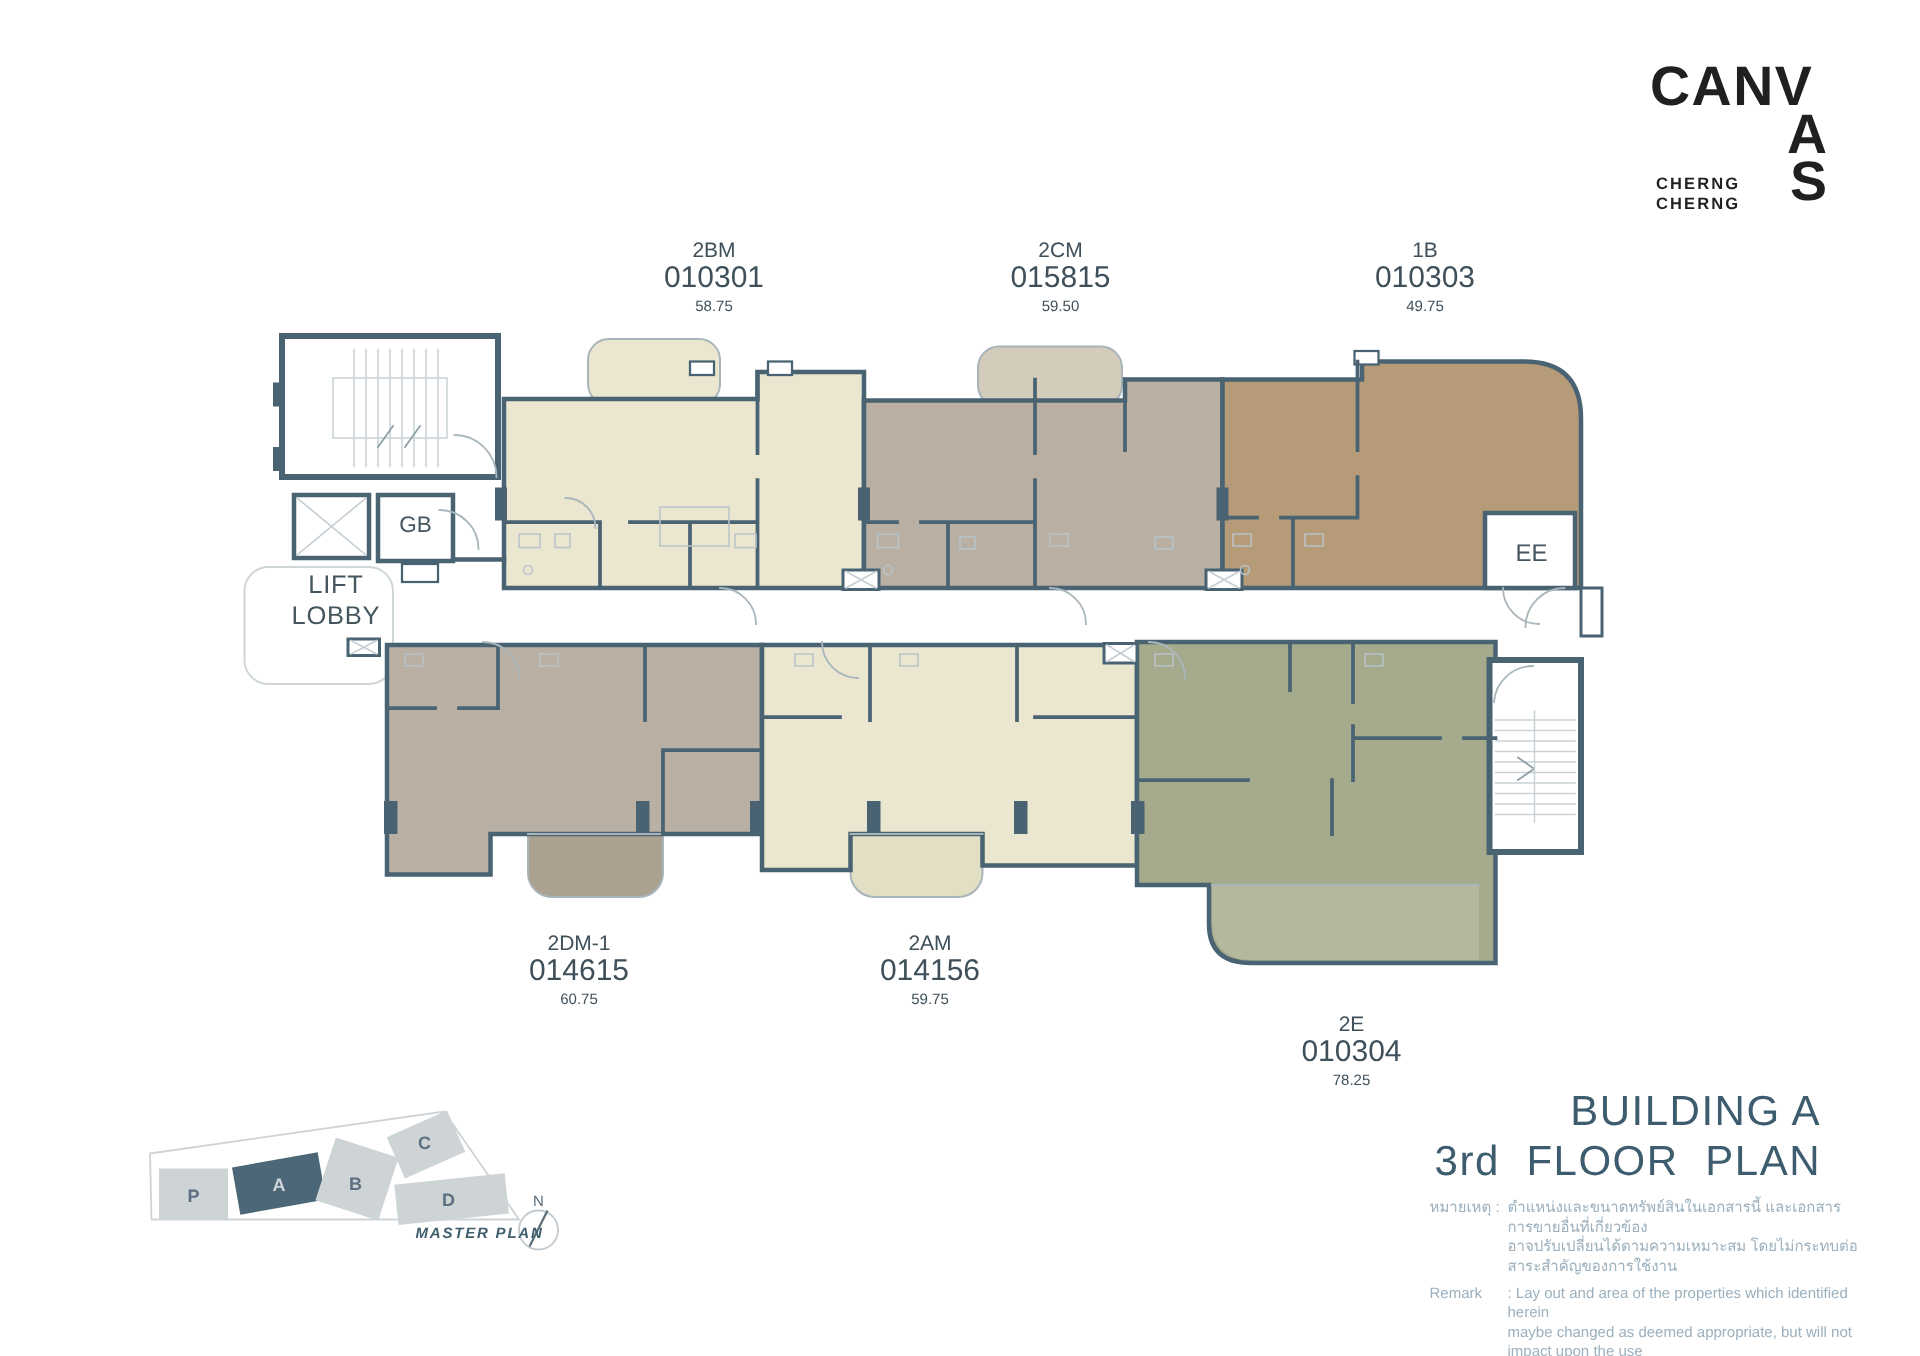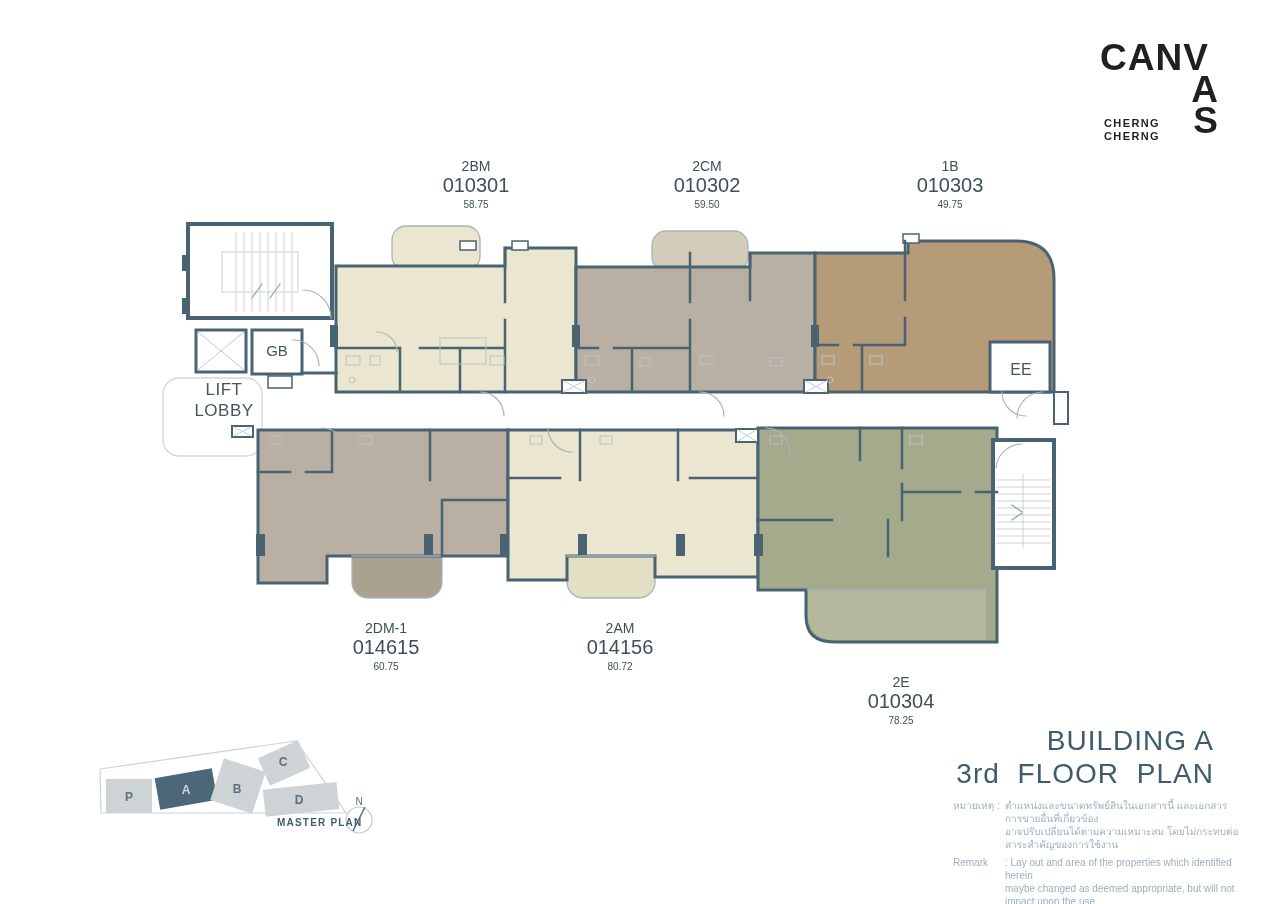--- a/index.html
+++ b/index.html
@@ -28,21 +28,21 @@
   .plan-title .l1{font-size:28px;line-height:33px;letter-spacing:1px;}
   .plan-title .l2{font-size:28px;line-height:33px;letter-spacing:1px;word-spacing:9px;}
   
   .remark{position:absolute;left:953px;top:799px;width:286px;color:#9cb0be;font-size:10px;line-height:13px;}
   .remark .row{display:flex;}
   .remark .lbl{flex:0 0 52px;}
   .remark .txt{flex:1;}
   .remark .en{margin-top:5px;}
   
   .mp-title{position:absolute;left:277px;top:817px;font-size:10px;font-weight:bold;
-    letter-spacing:1.2px;color:#3f5d6d;}
+    letter-spacing:1.2px;color:#3f5d6d;font-style:italic;}
   .north-n{position:absolute;left:359px;top:796px;transform:translateX(-50%);
     font-size:10px;color:#5a6e7a;}
   svg{position:absolute;left:0;top:0;}
 </style>
 </head>
 <body>
 
 <svg width="1280" height="904" viewBox="0 0 1280 904">
 
   <g stroke-linecap="square" stroke-linejoin="miter">
@@ -191,38 +191,38 @@
   <div>CHERNG</div>
 </div>
 
 <div class="ulabel" style="left:476px;top:158px;">
   <div class="t">2BM</div>
   <div class="n">010301</div>
   <div class="a">58.75</div>
 </div>
 <div class="ulabel" style="left:707px;top:158px;">
   <div class="t">2CM</div>
-  <div class="n">010302</div>
+  <div class="n">015815</div>
   <div class="a">59.50</div>
 </div>
 <div class="ulabel" style="left:950px;top:158px;">
   <div class="t">1B</div>
   <div class="n">010303</div>
   <div class="a">49.75</div>
 </div>
 
 <div class="ulabel" style="left:386px;top:620px;">
   <div class="t">2DM-1</div>
   <div class="n">014615</div>
   <div class="a">60.75</div>
 </div>
 <div class="ulabel" style="left:620px;top:620px;">
   <div class="t">2AM</div>
   <div class="n">014156</div>
-  <div class="a">80.72</div>
+  <div class="a">59.75</div>
 </div>
 <div class="ulabel" style="left:901px;top:674px;">
   <div class="t">2E</div>
   <div class="n">010304</div>
   <div class="a">78.25</div>
 </div>
 
 <div class="room-label lift-lobby" style="left:224px;top:400px;">LIFT LOBBY</div>
 <div class="room-label" style="left:277px;top:350px;font-size:15px;">GB</div>
 <div class="room-label" style="left:1021px;top:370px;font-size:16px;text-align:right;">EE</div>

